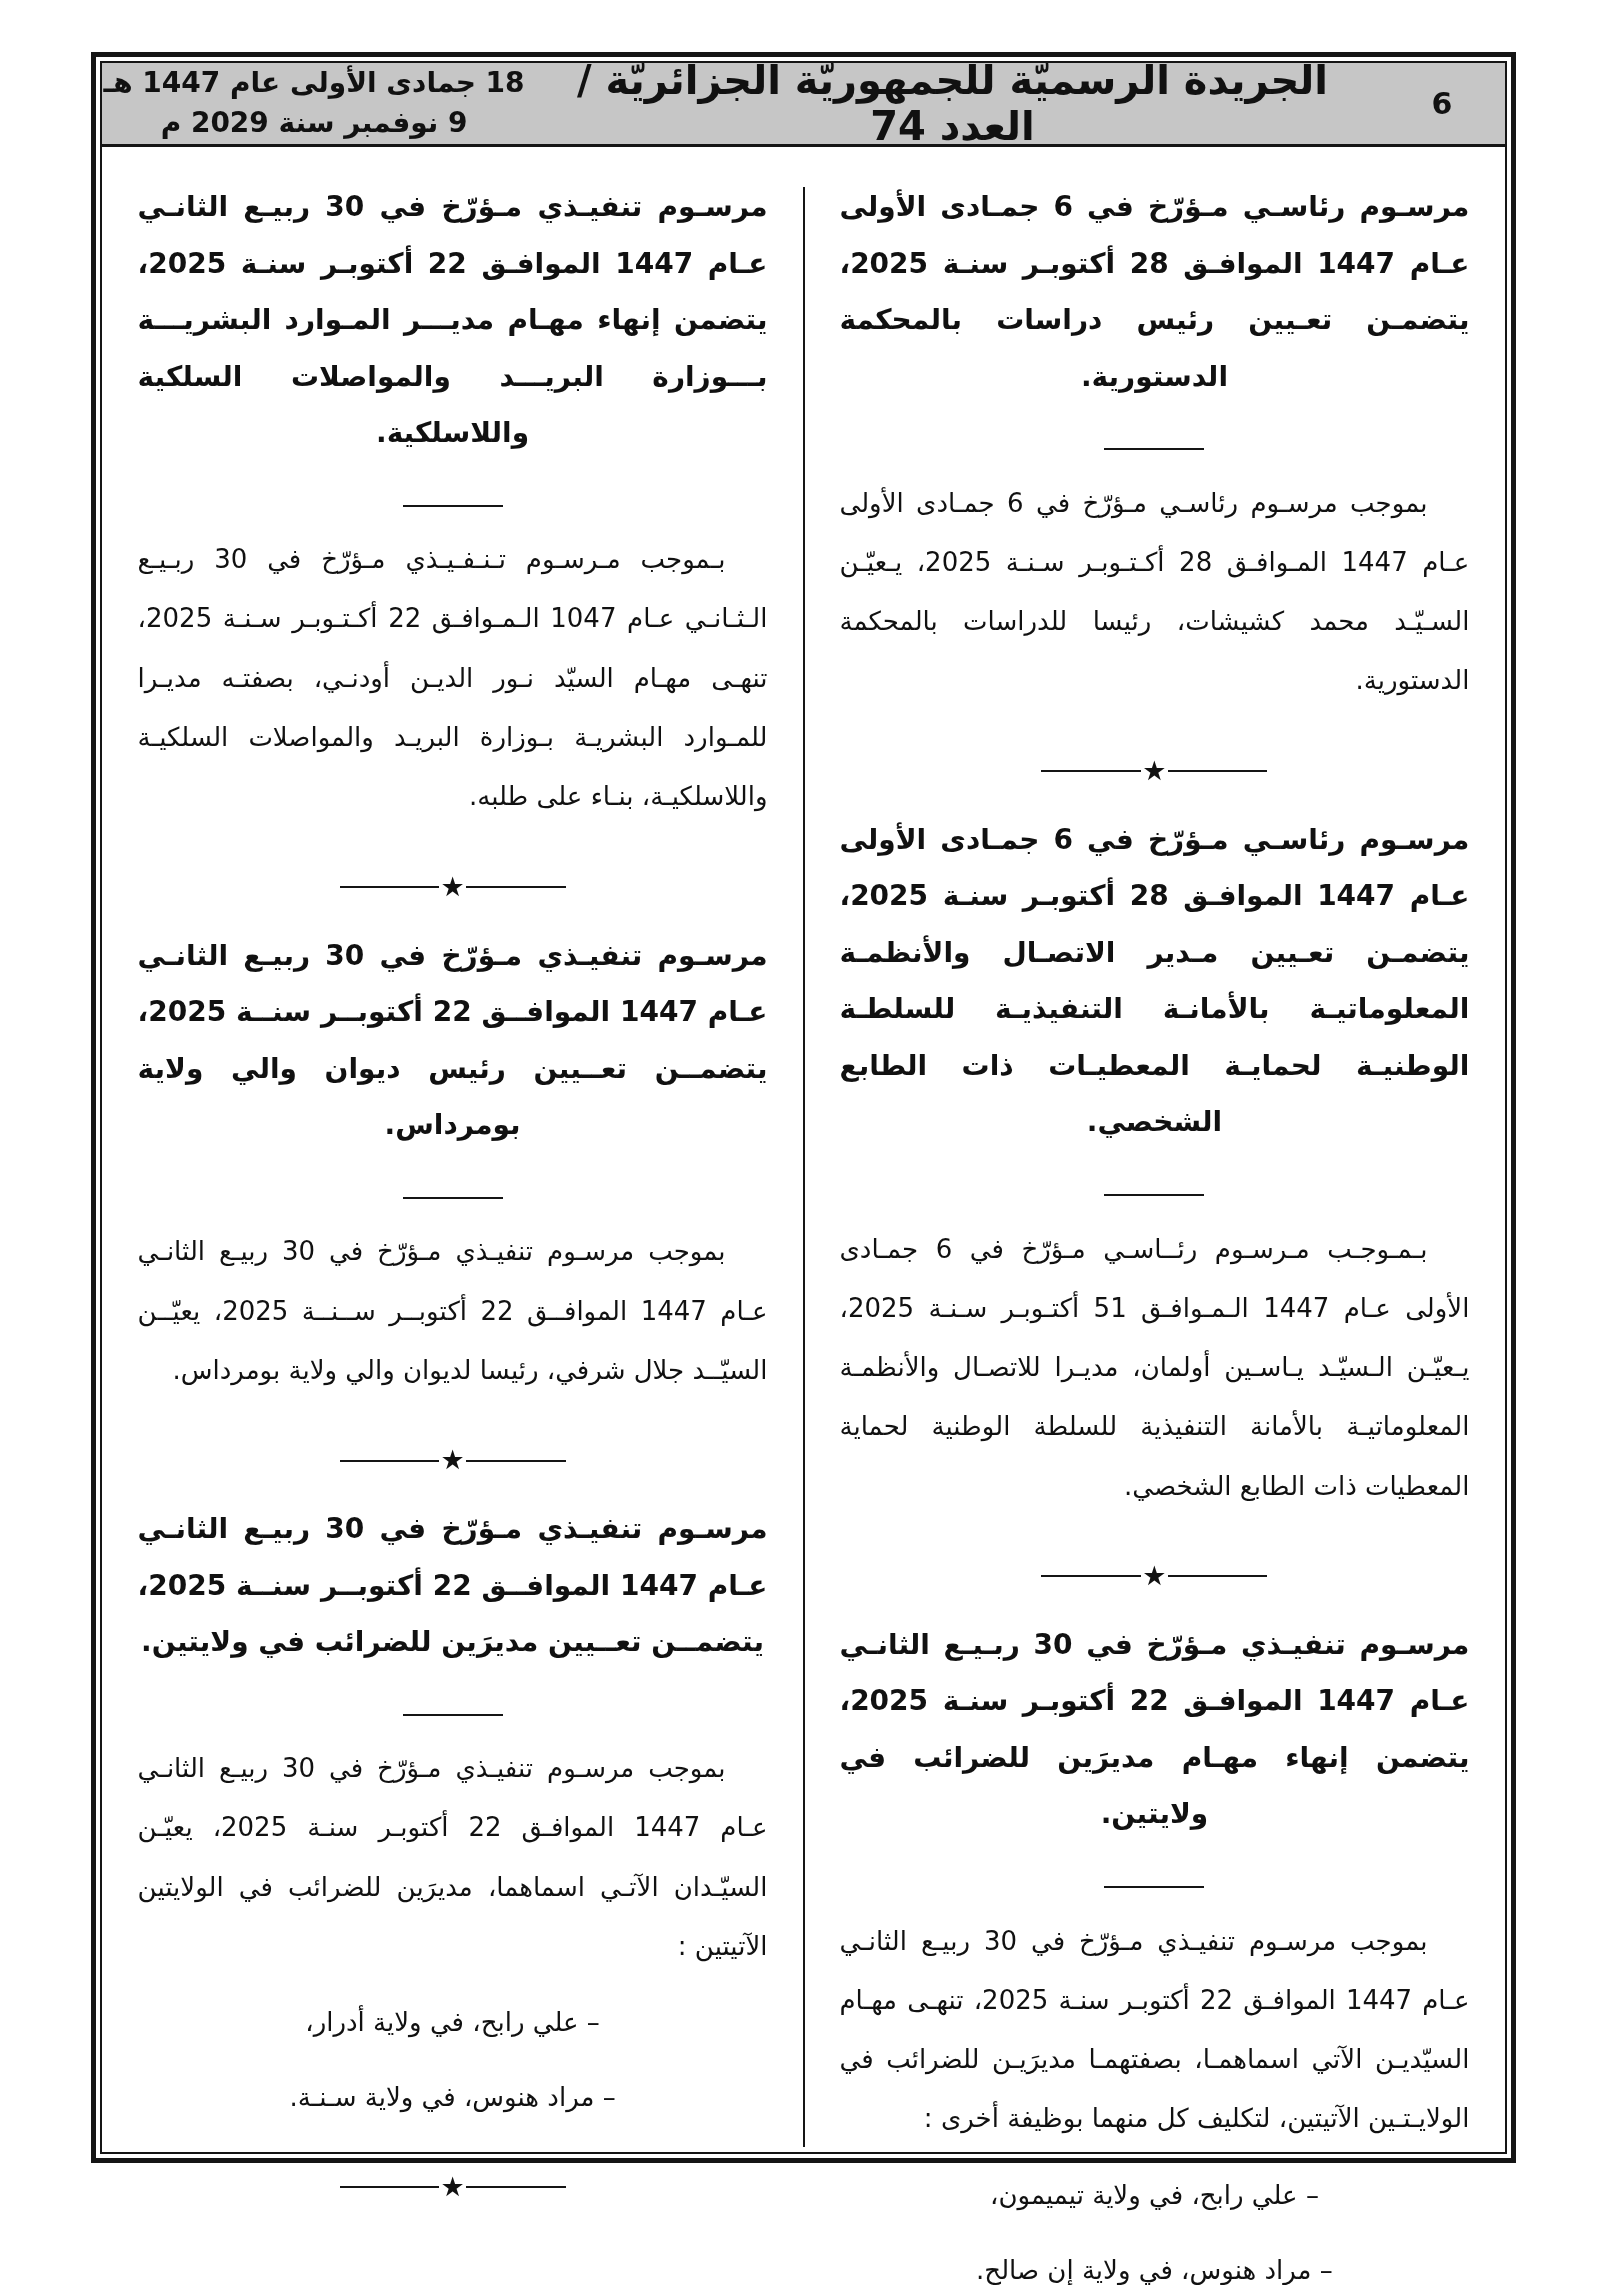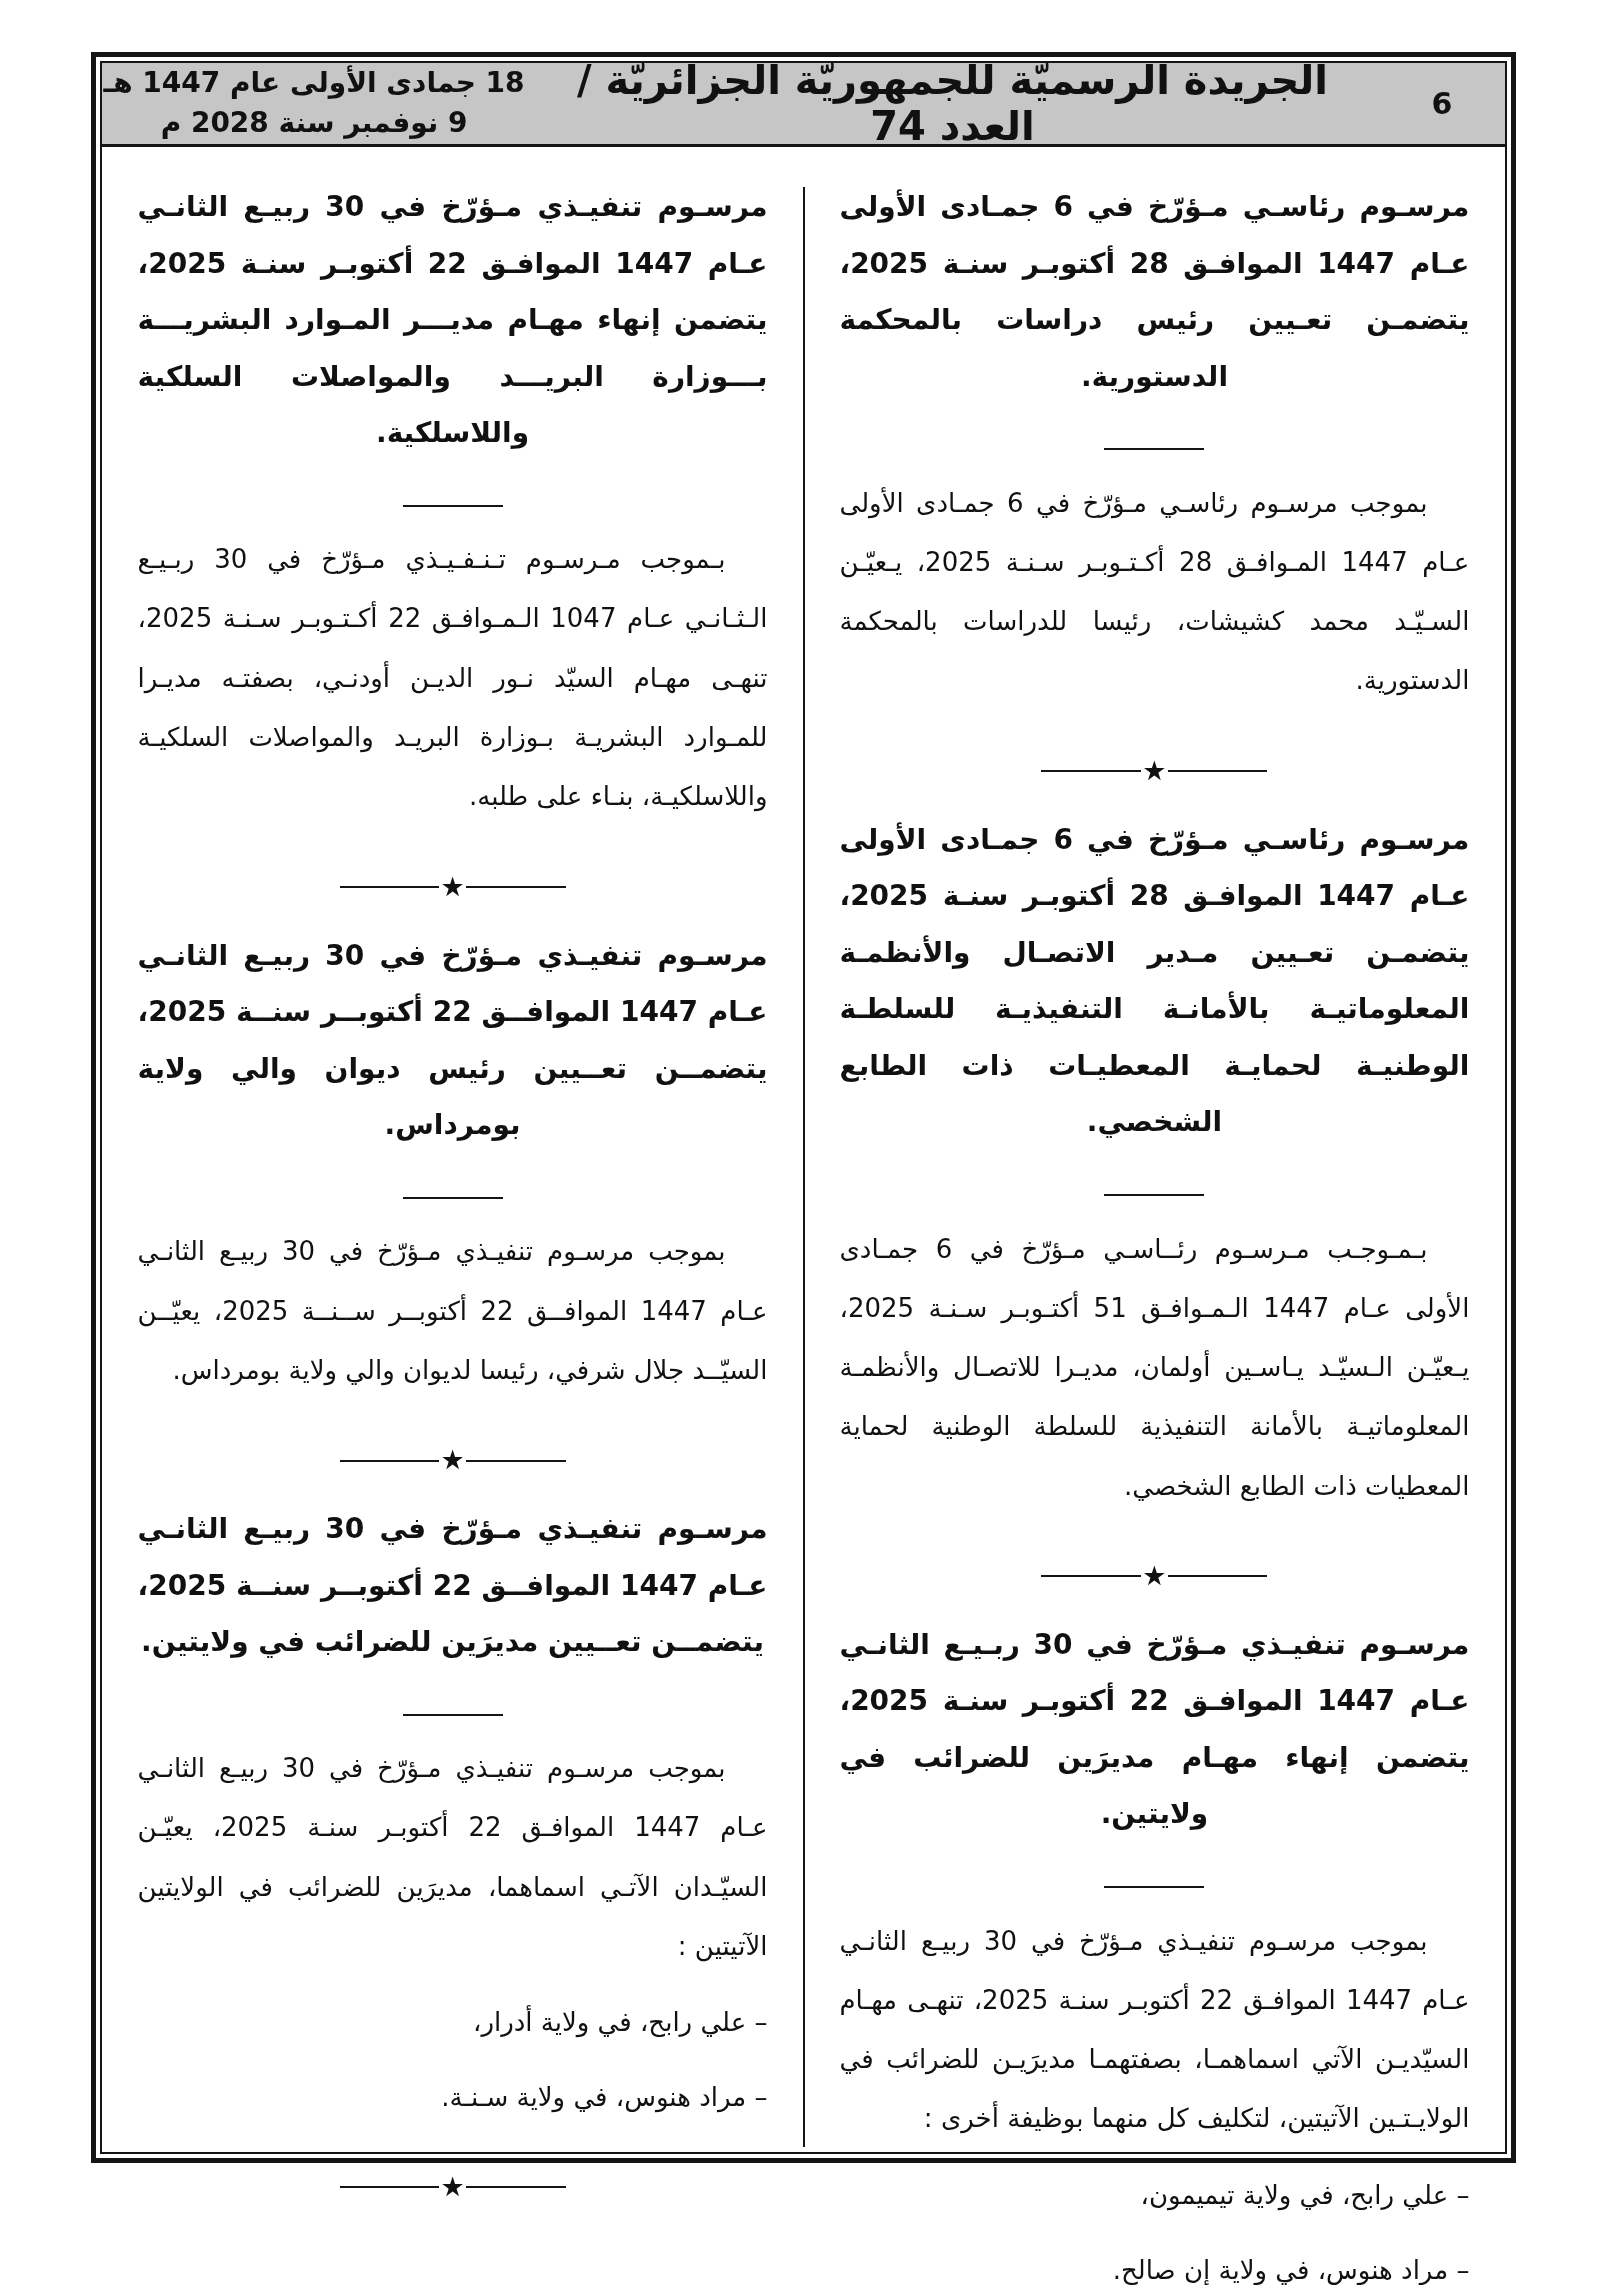--- a/index.html
+++ b/index.html
@@ -87,21 +87,21 @@
   .sec-body{
     font-size:26px;
     line-height:2.28;
     text-align:justify;
     text-indent:42px;
     margin:23.5px 0 0 0;
   }
   .sec-item{
     font-size:26px;
     line-height:2.2;
-    text-align:right;
+    text-align:center;
     margin:18px 0 0 0;
   }
   .sep-plain{
     width:100px;
     height:0;
     border-top:2.7px solid #151515;
     margin:43px auto 12.7px auto;
   }
   .sep-star{
     width:226px;
@@ -124,21 +124,21 @@
 </style>
 </head>
 <body>
 
 <div class="outer-frame">
   <div class="inner-frame">
 
     <div class="header-band">
       <div class="h-dates">
         <div>18 جمادى الأولى عام 1447 هـ</div>
-        <div>9 نوفمبر سنة 2028 م</div>
+        <div>9 نوفمبر سنة 2029 م</div>
       </div>
       <div class="h-title">الجريدة الرسميّة للجمهوريّة الجزائريّة / العدد 74</div>
       <div class="h-page">6</div>
     </div>
 
     <div class="content">
       <div class="divider"></div>
 
       <section class="col col-right">
 

